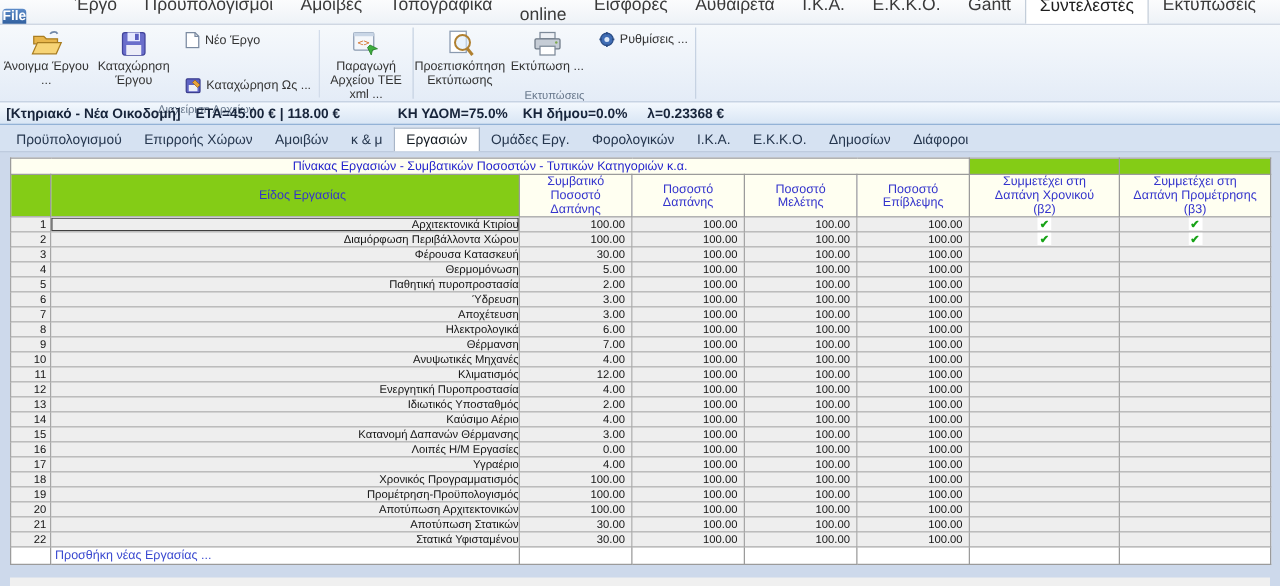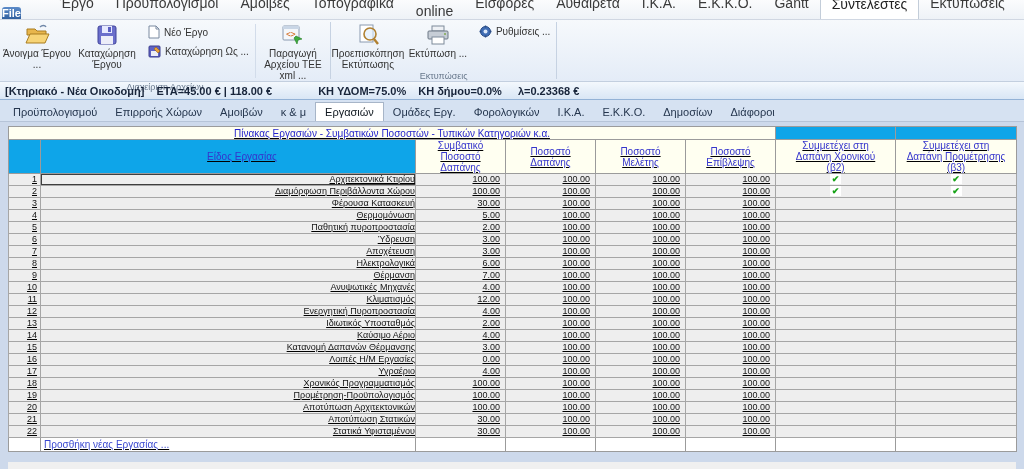--- a/index.html
+++ b/index.html
@@ -19,47 +19,47 @@
   .ribbon { height:62px; background:linear-gradient(#f6f9fc,#e4ecf7);
     border-bottom:1px solid #c3cfdf; display:flex; align-items:stretch; }
   .rgroup { display:flex; flex-direction:column; padding:1px 2px 0 2px; }
   .rbuttons { flex:1; display:flex; align-items:stretch; }
   .glabel { height:13px; text-align:center; font-size:9px; color:#67778b; line-height:12px; white-space:nowrap; padding:0 6px; }
   .gsep { width:1px; background:#c6d2e2; margin:2px 0; }
   .vsep { width:1px; background:#d2dcea; margin:3px 2px; }
   .bigbtn { width:70px; display:flex; flex-direction:column; align-items:center;
     padding-top:3px; border-radius:3px; cursor:default; }
   .bigbtn .biglabel { font-size:10px; color:#333; text-align:center; line-height:11px; margin-top:2px; }
-  .smallcol { display:flex; flex-direction:column; justify-content:flex-start; padding:4px 4px 0 6px; gap:6px; }
+  .smallcol { display:flex; flex-direction:column; justify-content:flex-start; padding:4px 4px 0 6px; gap:23px; }
   .smallbtn { display:flex; align-items:center; gap:4px; font-size:10px; color:#333; cursor:default; white-space:nowrap; }
   .icon { display:inline-flex; align-items:center; justify-content:center; }
 
   
   .statusbar { height:18px; background:linear-gradient(#f3f8fd,#d9e6f5);
     border-bottom:1px solid #93b2d6; display:flex; align-items:center;
     font-size:11px; font-weight:bold; color:#17243a; }
   .statusbar span { white-space:nowrap; }
 
   
   .subtabs { height:22px; background:#d6e2f2; border-bottom:1px solid #b6c4d8;
     display:flex; align-items:flex-end; padding-left:4px; }
   .subtab { font-size:11px; color:#25364e; padding:3px 9px 3px 9px; cursor:default; }
   .subtab.selected { background:#fff; border:1px solid #a7b5c8; border-bottom:none; color:#101820; }
 
   
   .content { height:347px; background:#cdd9eb; padding:4px 8px 0 8px; position:relative; }
   .below-strip { position:absolute; left:8px; right:8px; bottom:0; top:340px; background:#f0f0f0; }
   table.grid { width:1008px; border-collapse:collapse; table-layout:fixed; position:relative; z-index:1;
-    border:1px solid #5f6c7c; background:#fff;text-decoration:underline; }
+    border:1px solid #5f6c7c; background:#fff; }
   table.grid td { border:1px solid #9b9b9b; overflow:hidden; white-space:nowrap; }
   .title-cell { background:#fffff1; color:#2424cc; font-size:10px; text-align:center; height:13px; }
   .hdr { font-size:10px; color:#3434cc; text-align:center; white-space:pre-line !important; line-height:11px; }
   .head-row td { height:34px; vertical-align:middle; }
   .cream { background:#fffff1; }
-  .grayc { background:#0ea5e9;padding-left:28px; }
+  .grayc { background:#84cc16;padding-left:28px; }
   tr.datarow td { height:11px; background:#eeeeee; font-size:9px; color:#141414;
     line-height:11px; border-color:#a6a6a6; }
   td.numc { text-align:right; padding-right:3px; color:#222; }
   td.namec { text-align:right; padding-left:3px; }
   td.valc { text-align:right; padding-right:5px; }
   td.chkc { text-align:center; }
   td.sel { box-shadow:inset 0 0 0 1px #3f3f3f; background:#ededed; }
   .chk { display:inline-block; width:11px; height:10px; background:#fff; line-height:10px;
     font-size:9px; color:#17a317; font-weight:bold; }
   tr.addrow td { height:13px; background:#fff; font-size:10px; line-height:13px; }

